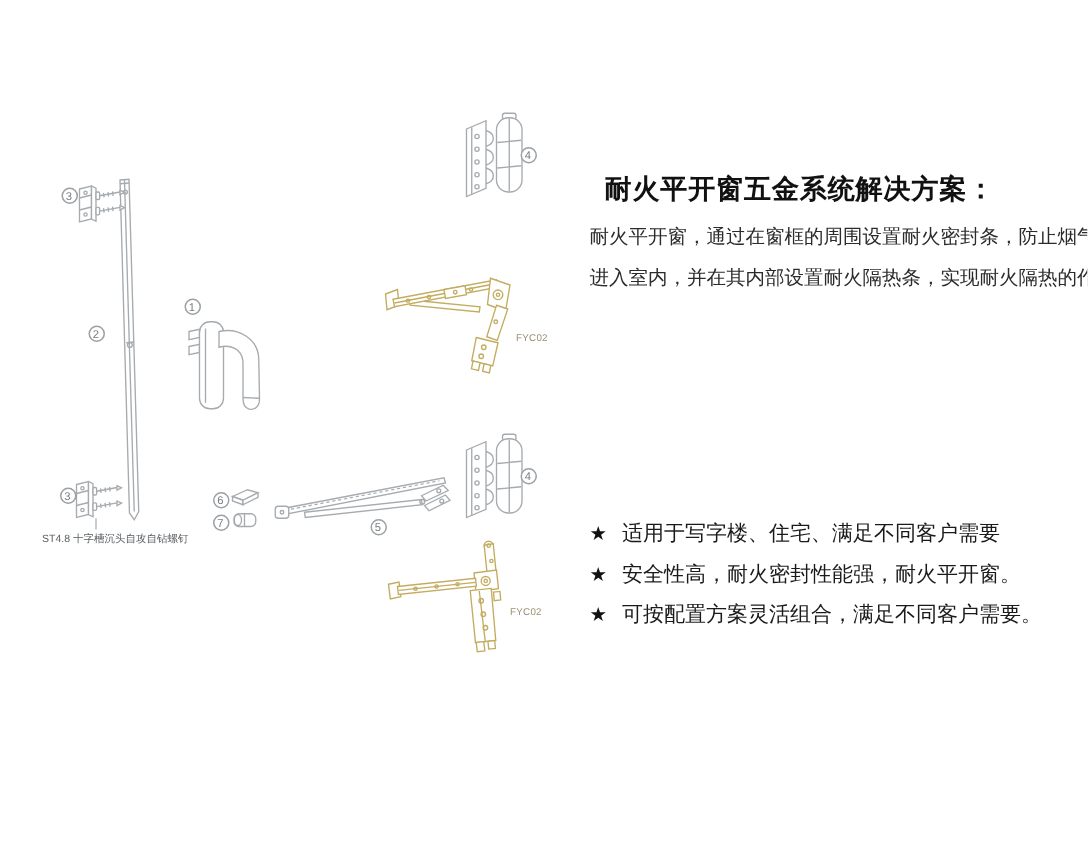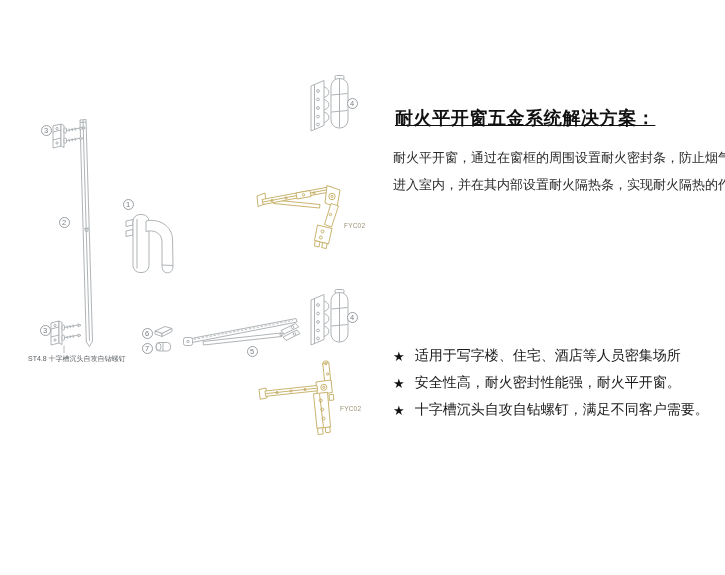--- a/index.html
+++ b/index.html
@@ -15,22 +15,22 @@
     background:#fff;
   }
   .part-code{
     position:absolute;font-size:6.5px;color:#9a9071;letter-spacing:.2px;
   }
   .screw-note{
     position:absolute;left:28px;top:354px;width:110px;
     font-size:7px;color:#5a5f63;letter-spacing:0;white-space:nowrap;
   }
   .title{
-    position:absolute;left:393px;top:104px;margin:2px;
-    font-size:18px;font-weight:bold;color:#111;letter-spacing:.6px;white-space:nowrap;text-decoration:underline;
+    position:absolute;left:393px;top:104px;margin:10px;
+    font-size:18px;font-weight:bold;color:#111;letter-spacing:.6px;white-space:nowrap;
   }
   .desc-line{
     position:absolute;left:393px;margin:0;
     font-size:13px;color:#2b2b2b;letter-spacing:0;white-space:nowrap;
   }
   .desc-line.l1{top:149px;}
   .desc-line.l2{top:176px;}
   .feature-item{
     position:absolute;left:393px;display:flex;align-items:center;
     font-size:14px;color:#1a1a1a;white-space:nowrap;
@@ -210,24 +210,24 @@
 
   <div class="screw-note">ST4.8 十字槽沉头自攻自钻螺钉</div>
 
   <h1 class="title">耐火平开窗五金系统解决方案：</h1>
 
   <p class="desc-line l1">耐火平开窗，通过在窗框的周围设置耐火密封条，防止烟气</p>
   <p class="desc-line l2">进入室内，并在其内部设置耐火隔热条，实现耐火隔热的作用。</p>
 
   <div class="feature-item f1">
     <span class="star">★</span>
-    <span>适用于写字楼、住宅、酒店等人员密集场所</span>
+    <span>适用于写字楼、住宅、满足不同客户需要</span>
   </div>
   <div class="feature-item f2">
     <span class="star">★</span>
     <span>安全性高，耐火密封性能强，耐火平开窗。</span>
   </div>
   <div class="feature-item f3">
     <span class="star">★</span>
-    <span>十字槽沉头自攻自钻螺钉，满足不同客户需要。</span>
+    <span>可按配置方案灵活组合，满足不同客户需要。</span>
   </div>
 
 </div>
 
 </body></html>

